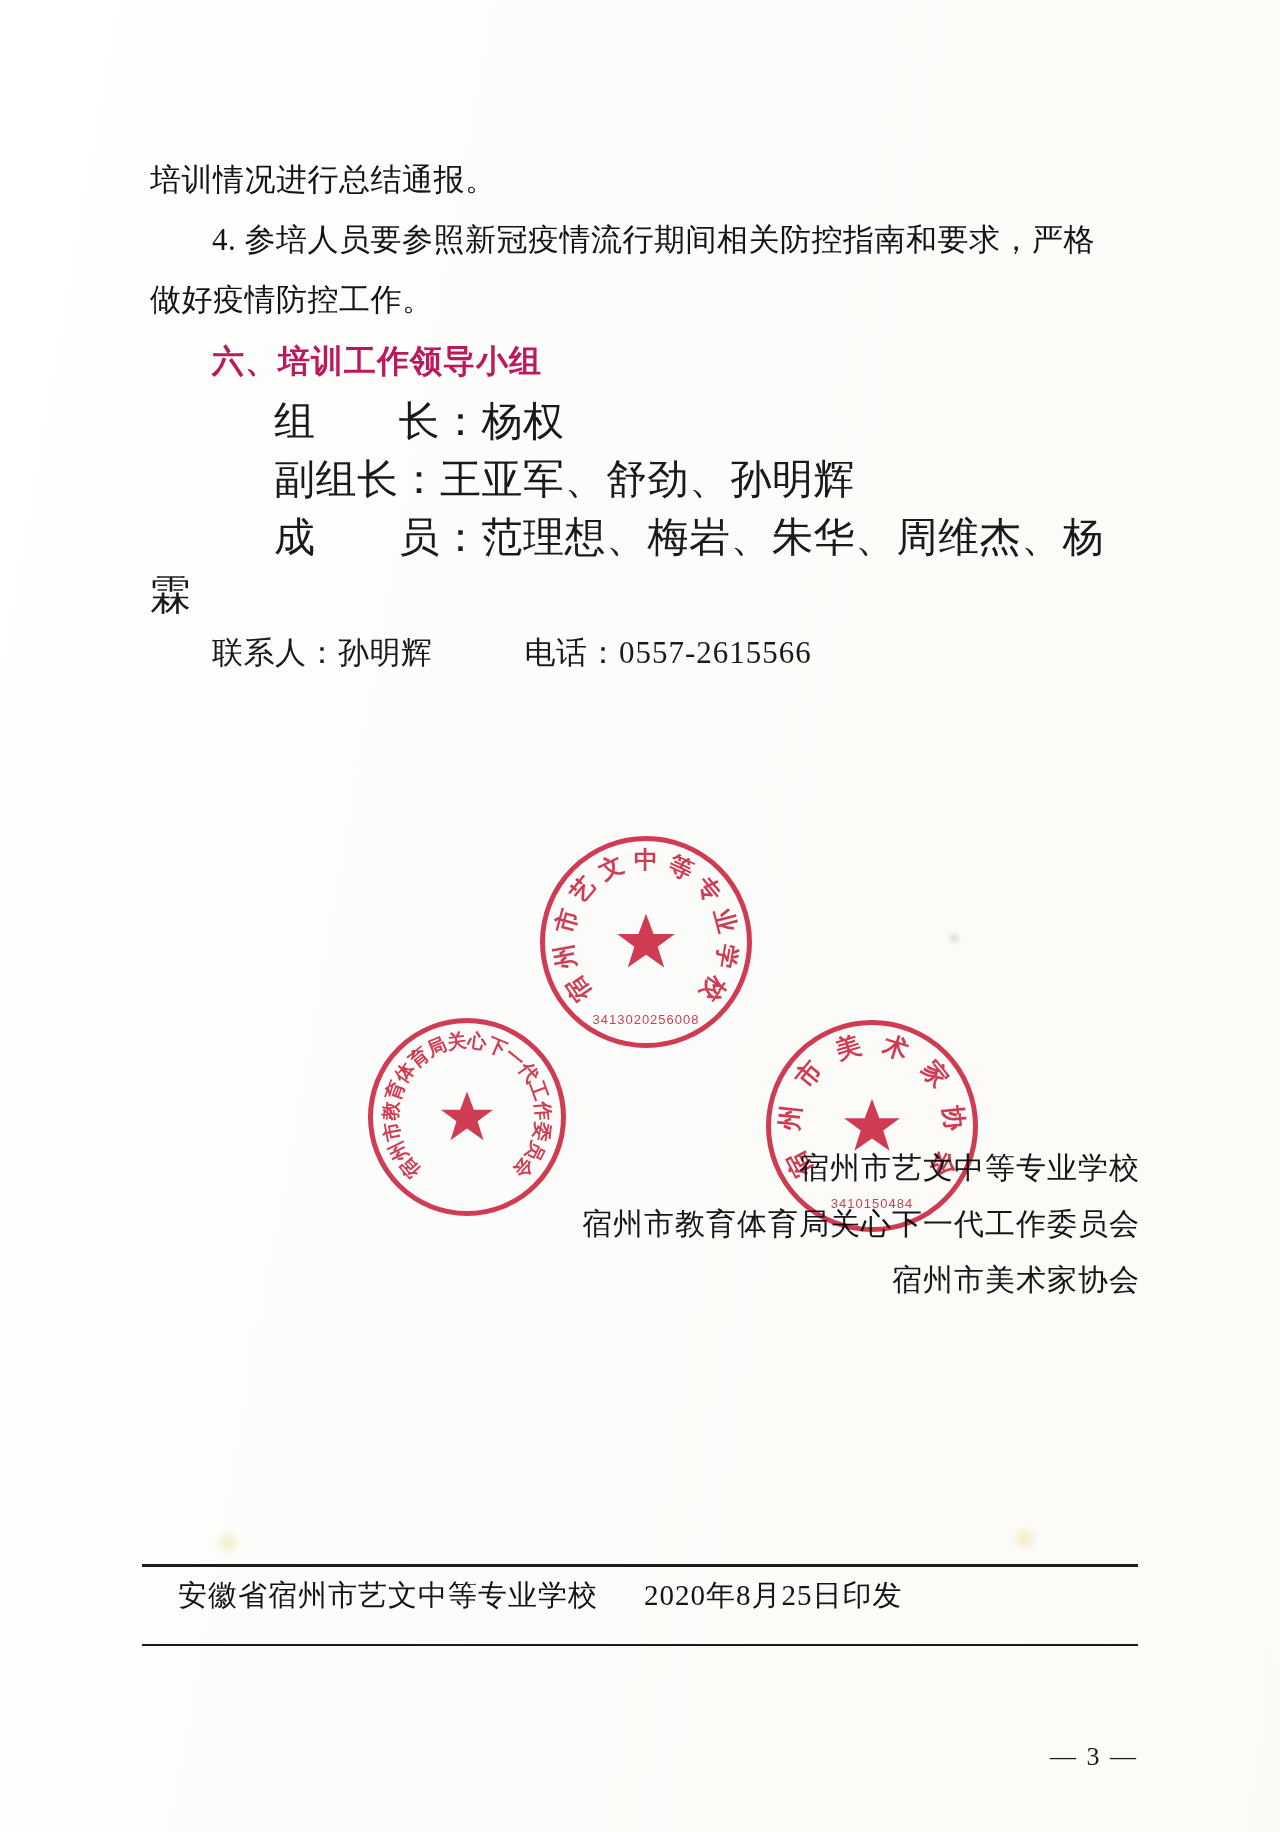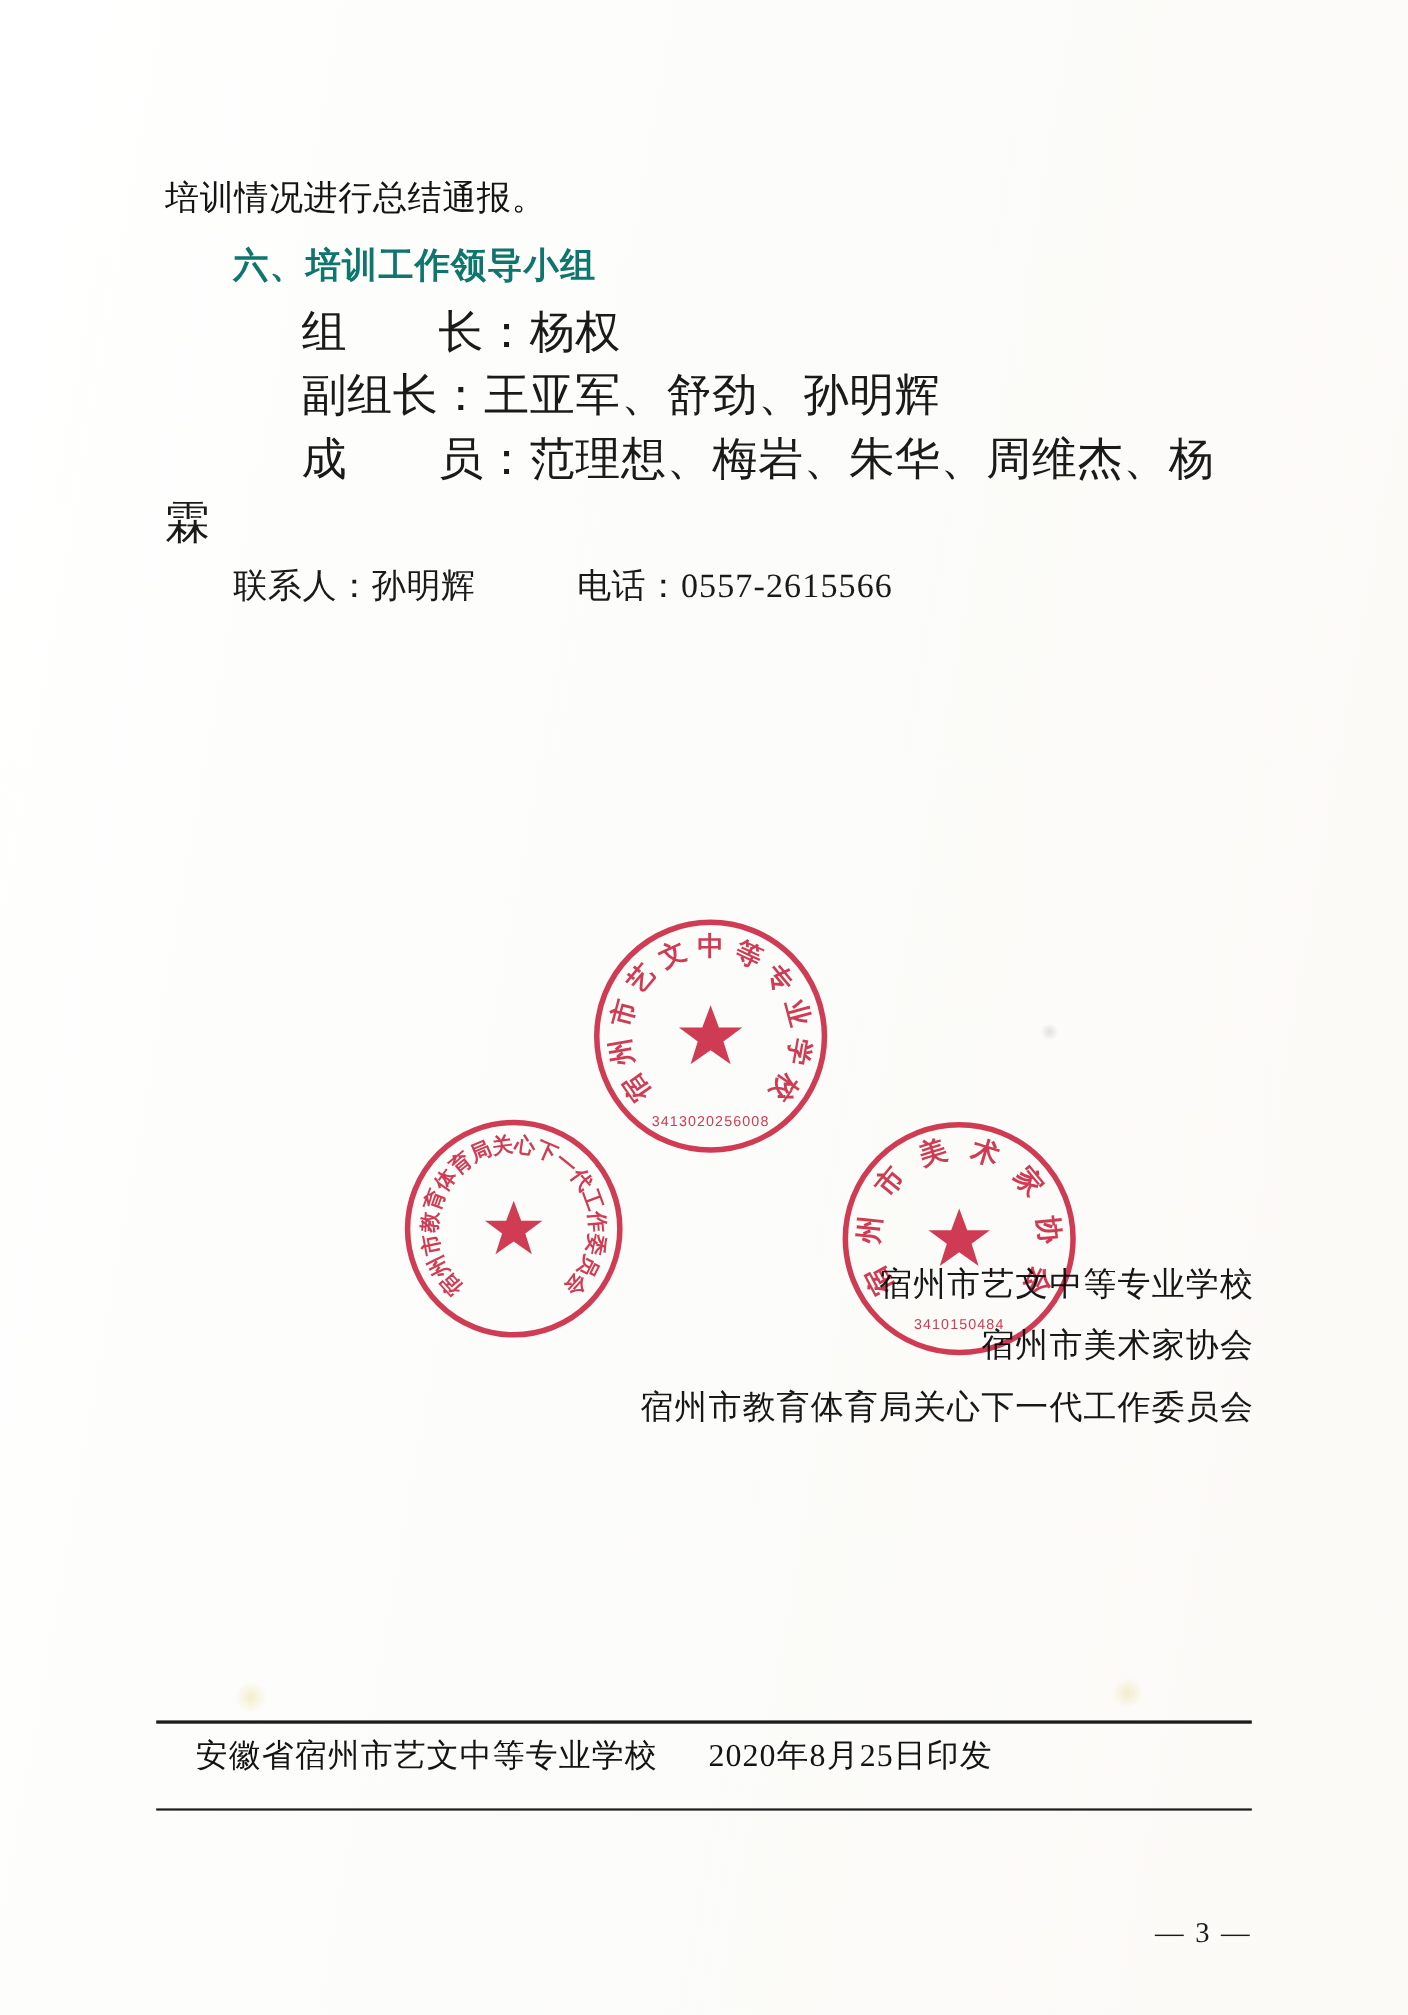--- a/index.html
+++ b/index.html
@@ -44,21 +44,21 @@
   }
   .para.indent {
     text-indent: 62px;
   }
   .heading {
     font-size: 32px;
     line-height: 62px;
     font-weight: bold;
     letter-spacing: 1px;
     text-indent: 62px;
-    color: #0f766e;
+    color: #be185d;
   }
   .roster-line {
     font-size: 41px;
     line-height: 58px;
     text-indent: 62px;
     letter-spacing: 0.5px;
   }
   .roster-line .gapname {
     display: inline-block;
     min-width: 104px;
@@ -210,42 +210,43 @@
     background: radial-gradient(circle, #8b8b8b 0%, rgba(139,139,139,0) 70%);
   }
 </style>
 </head>
 <body>
 
 <div class="page">
 
   <div class="body-text">
     <div class="para">培训情况进行总结通报。</div>
+    <div class="para indent">4. 参培人员要参照新冠疫情流行期间相关防控指南和要求，严格做好疫情防控工作。</div>
 
     <div class="heading">六、培训工作领导小组</div>
 
     <div class="roster-line">
       <span class="gapname">组　　长：</span><span>杨权</span>
     </div>
     <div class="roster-line">
       <span class="gapname">副组长：</span><span>王亚军、舒劲、孙明辉</span>
     </div>
     <div class="roster-line">
       <span class="gapname">成　　员：</span><span>范理想、梅岩、朱华、周维杰、杨霖</span>
     </div>
 
     <div class="contact-line">
       <span>联系人：</span><span>孙明辉</span><span class="phone-label">电话：</span><span class="phone-num">0557-2615566</span>
     </div>
   </div>
 
   <div class="sign-block">
     <div class="sign-line l1">宿州市艺文中等专业学校</div>
+    <div class="sign-line l2">宿州市教育体育局关心下一代工作委员会</div>
     <div class="sign-line l3">宿州市美术家协会</div>
-    <div class="sign-line l2">宿州市教育体育局关心下一代工作委员会</div>
   </div>
 
   <div class="seal" id="seal-school">
     <div class="ring-text">
         <span style="font-size: 24px; transform: rotate(-125deg) translate(0px, -82px) translate(-50%, -50%) rotate(0deg);">宿</span>
         <span style="font-size: 24px; transform: rotate(-100deg) translate(0px, -82px) translate(-50%, -50%) rotate(0deg);">州</span>
         <span style="font-size: 24px; transform: rotate(-75deg) translate(0px, -82px) translate(-50%, -50%) rotate(0deg);">市</span>
         <span style="font-size: 24px; transform: rotate(-50deg) translate(0px, -82px) translate(-50%, -50%) rotate(0deg);">艺</span>
         <span style="font-size: 24px; transform: rotate(-25deg) translate(0px, -82px) translate(-50%, -50%) rotate(0deg);">文</span>
         <span style="font-size: 24px; transform: rotate(0deg) translate(0px, -82px) translate(-50%, -50%) rotate(0deg);">中</span>

